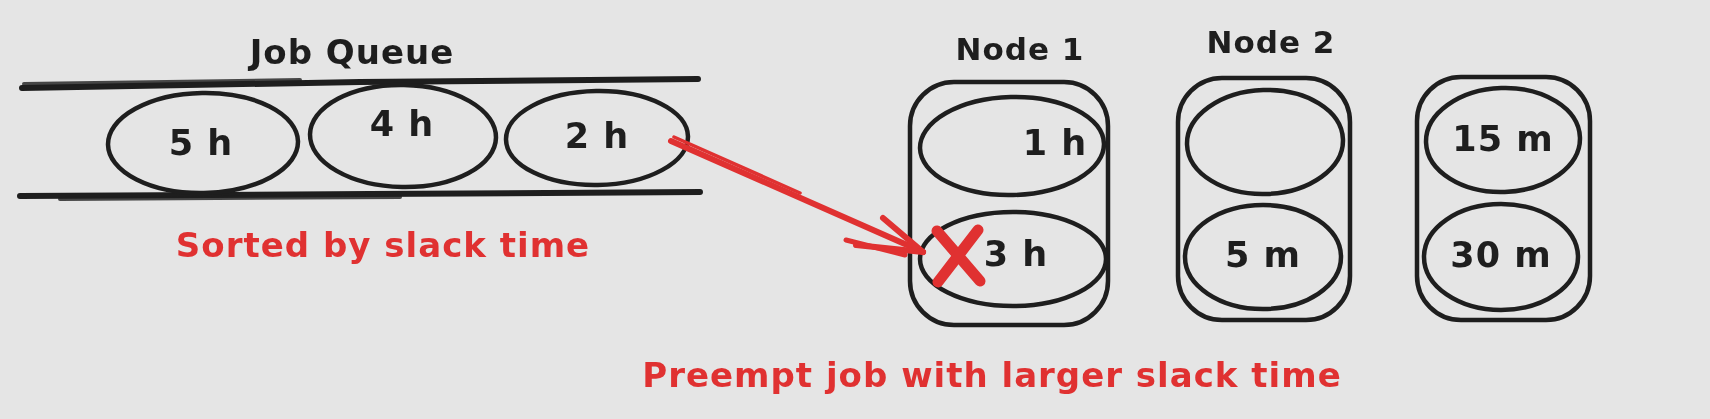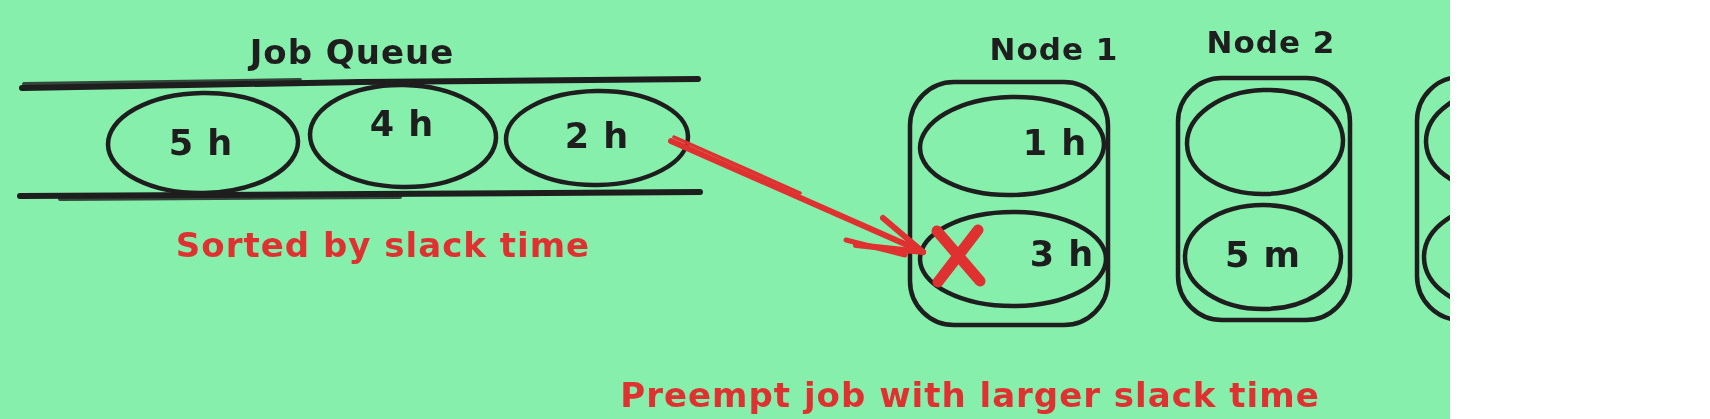--- a/index.html
+++ b/index.html
@@ -2,23 +2,23 @@
 <html><head>
 <meta charset="utf-8">
 <style>
   html, body {
     margin: 0;
     padding: 0;
     background: #ffffff;
   }
   .canvas {
     position: relative;
-    width: 1450px;
+    width: 1710px;
     height: 419px;
-    background: #86efac;
+    background: #e5e5e5;
     overflow: hidden;
     font-family: "DejaVu Sans", sans-serif;
   }
   .shapes {
     position: absolute;
     left: 0;
     top: 0;
     width: 1710px;
     height: 419px;
   }
@@ -86,22 +86,24 @@
       <path d="M 978 230 L 938 282"></path>
     </g>
   </svg>
 
   <div class="t title" style="left:352px; top:52px;">Job Queue</div>
   <div class="t job-label" style="left:201px; top:143px;">5 h</div>
   <div class="t job-label" style="left:402px; top:124px;">4 h</div>
   <div class="t job-label" style="left:597px; top:136px;">2 h</div>
   <div class="t caption red" style="left:383px; top:233px;margin-top:12px;">Sorted by slack time</div>
 
-  <div class="t node-title" style="left:1020px; top:49px;margin-left:34px;">Node 1</div>
+  <div class="t node-title" style="left:1020px; top:49px;">Node 1</div>
   <div class="t node-title" style="left:1271px; top:42px;">Node 2</div>
 
   <div class="t job-label" style="left:1016px; top:143px;margin-left:39px;">1 h</div>
-  <div class="t job-label" style="left:1062px; top:254px;">3 h</div>
+  <div class="t job-label" style="left:1016px; top:254px;">3 h</div>
   <div class="t job-label" style="left:1263px; top:255px;">5 m</div>
+  <div class="t job-label" style="left:1503px; top:139px;">15 m</div>
+  <div class="t job-label" style="left:1501px; top:255px;">30 m</div>
 
-  <div class="t caption red" style="left:970px; top:375px;margin-top:20px;">Preempt job with larger slack time</div>
+  <div class="t caption red" style="left:992px; top:375px;">Preempt job with larger slack time</div>
 
 </div>
 
 </body></html>

